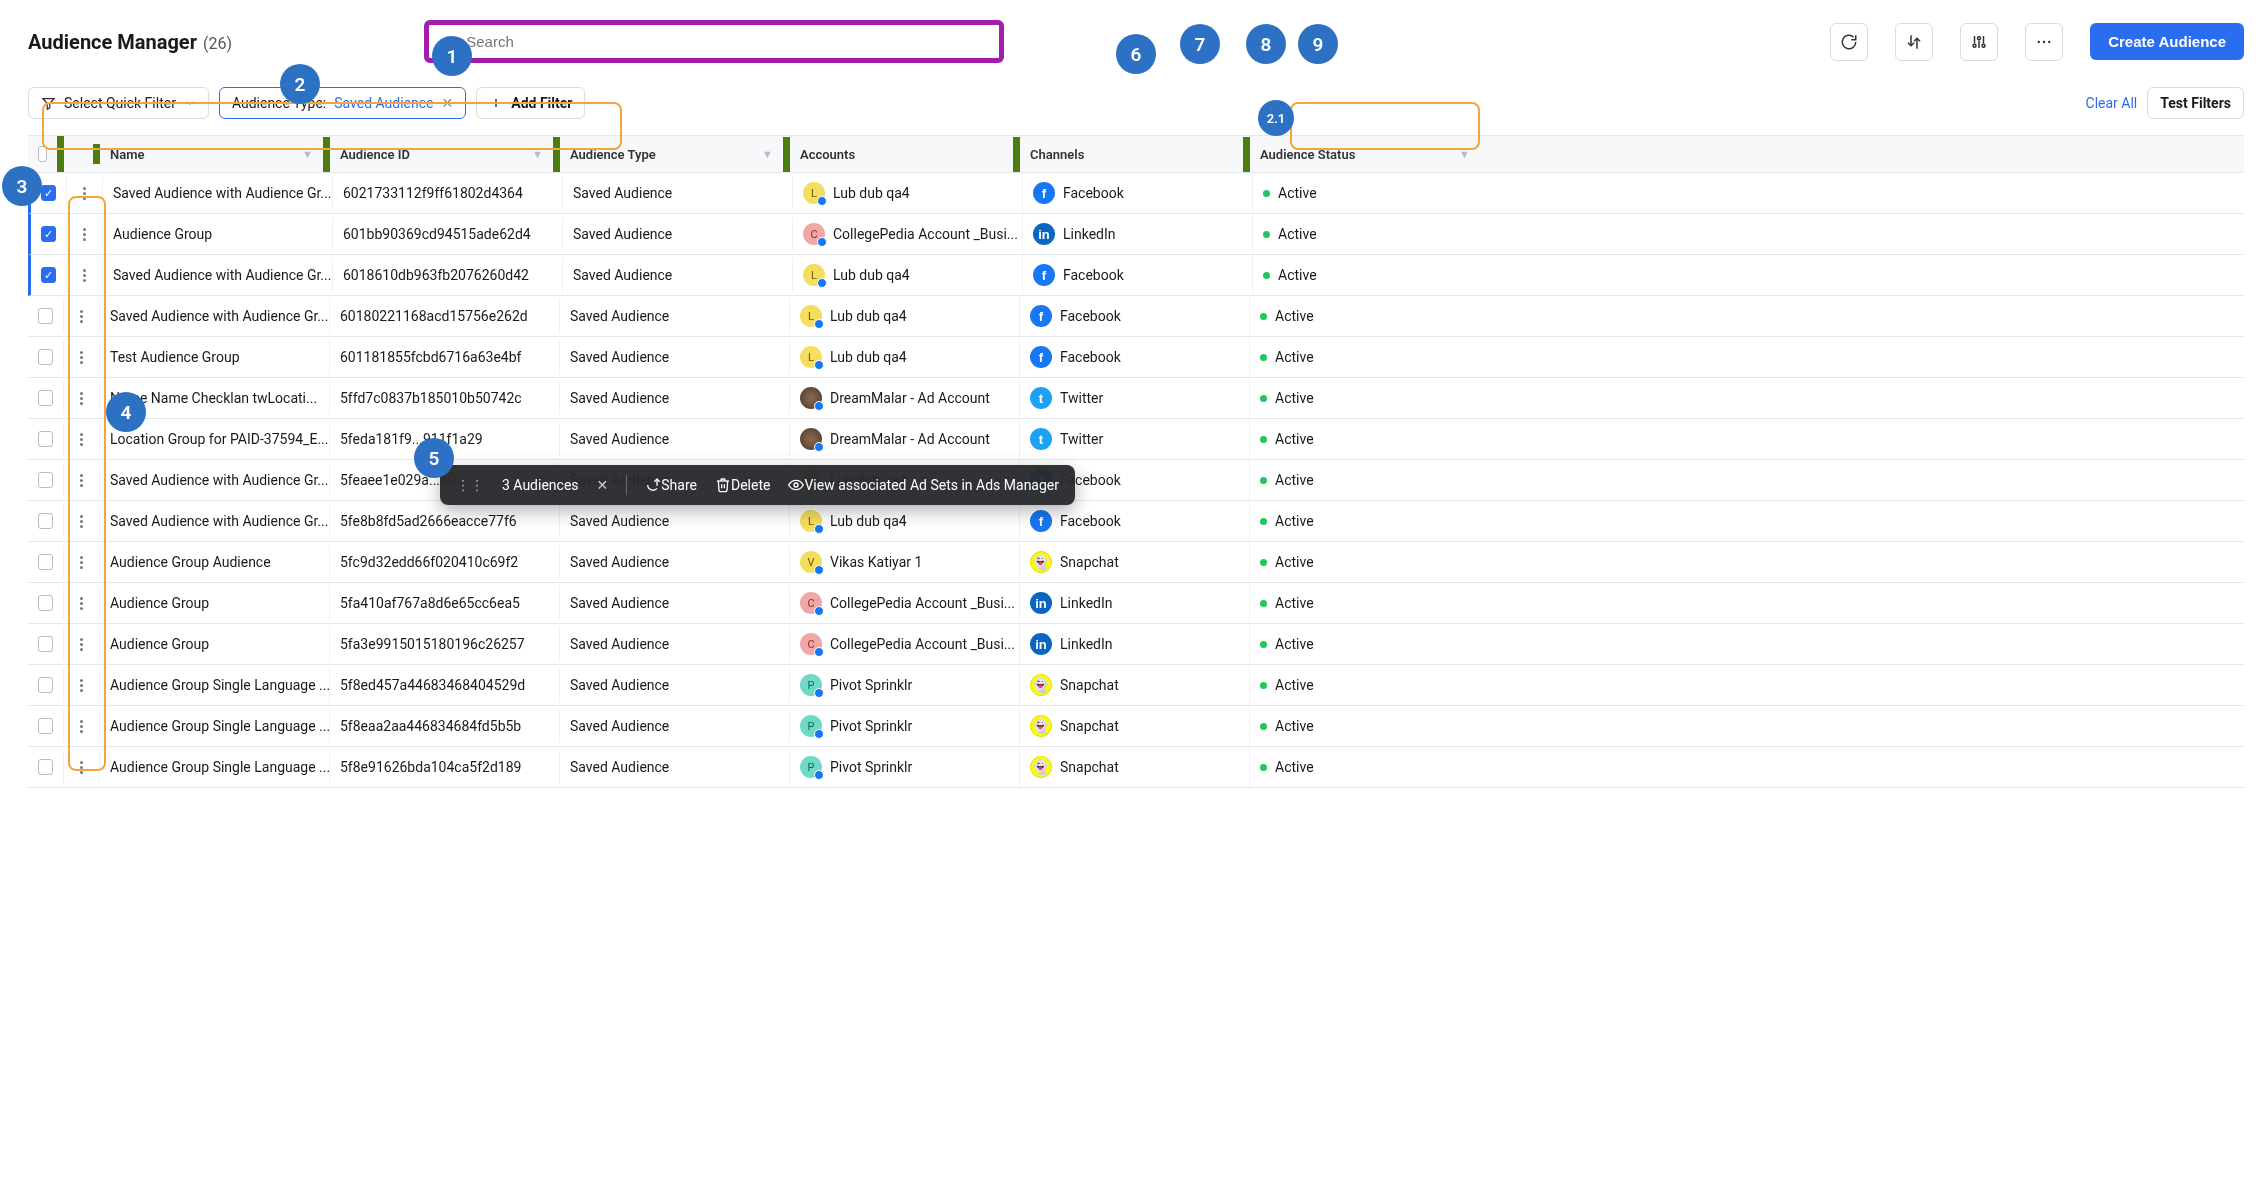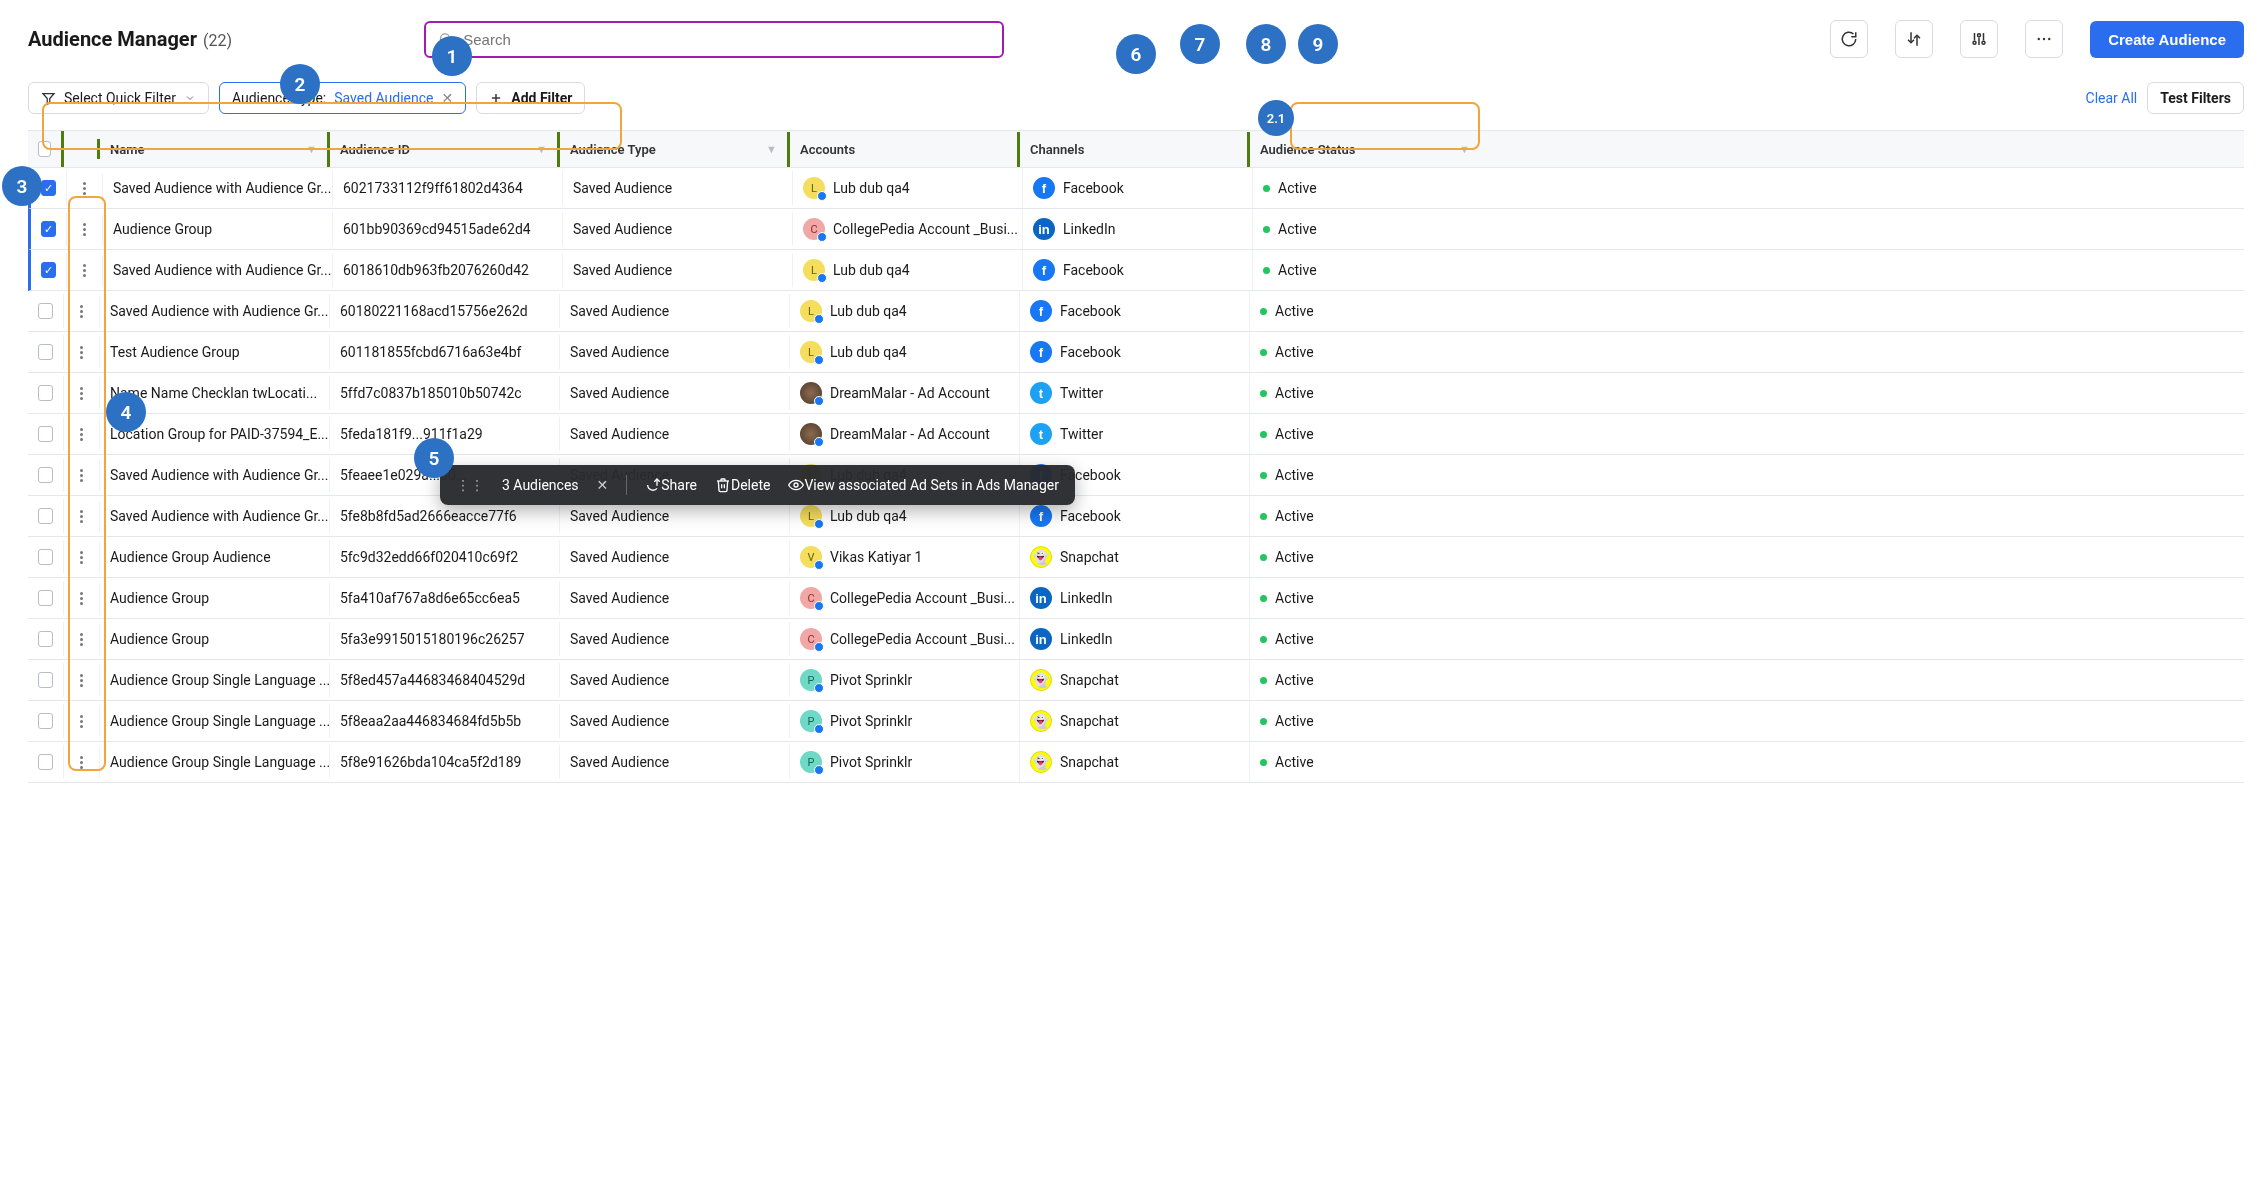--- a/index.html
+++ b/index.html
@@ -2,21 +2,21 @@
 <html><head>
 <meta charset="utf-8">
 <style>
 * { box-sizing: border-box; margin: 0; padding: 0; }
 body { font-family: -apple-system, BlinkMacSystemFont, "Segoe UI", Roboto, Arial, sans-serif; font-size: 14px; color: #1a1a1a; background: #fff; }
 .page { padding: 20px 18px 0 28px; position: relative; }
 .header { display: flex; align-items: center; gap: 16px; }
 .title-wrap { display: flex; align-items: baseline; gap: 6px; min-width: 380px; }
 .title { font-size: 20px; font-weight: 700; }
 .count { font-size: 16px; color: #555; }
-.search-bar { flex: 1; max-width: 580px; display: flex; align-items: center; gap: 10px; border: 2px solid #a21caf; border-radius: 6px; padding: 8px 12px; background: #fff; }
+.search-bar { flex: 1; max-width: 580px; display: flex; align-items: center; gap: 10px; border: 5px solid #a21caf; border-radius: 6px; padding: 8px 12px; background: #fff; }
 .search-bar input { border: none; outline: none; width: 100%; font-size: 15px; color: #555; }
 .header-spacer { flex: 1; }
 .icon-btn { width: 38px; height: 38px; border: 1px solid #d8dbe0; border-radius: 6px; background: #fff; display: flex; align-items: center; justify-content: center; cursor: pointer; }
 .primary-btn { background: #2b6def; color: #fff; border: none; border-radius: 6px; padding: 10px 18px; font-size: 15px; font-weight: 600; cursor: pointer; }
 .icon-group { display: flex; gap: 27px; align-items: center; padding-left: 8px; }
 
 .filter-row { display: flex; align-items: center; gap: 10px; margin-top: 14px; padding: 10px 0; }
 .pill { display: flex; align-items: center; gap: 8px; border: 1px solid #d8dbe0; background: #fff; border-radius: 6px; padding: 7px 12px; cursor: pointer; font-size: 14px; }
 .filter-chip { display: flex; align-items: center; gap: 8px; border: 1px solid #2b6def; background: #fff; border-radius: 6px; padding: 7px 12px; font-size: 14px; }
 .chip-value { color: #2b6def; }
@@ -25,21 +25,21 @@
 .link { color: #2b6def; cursor: pointer; font-size: 14px; margin-left: 37px; }
 
 .orange-box { position: absolute; border: 2.5px solid #f2a53c; border-radius: 8px; pointer-events: none; }
 #ob-filters { left: 42px; top: 102px; width: 580px; height: 48px; }
 #ob-filterright { left: 1290px; top: 102px; width: 190px; height: 48px; }
 #ob-actions { left: 68px; top: 196px; width: 38px; height: 575px; }
 
 .table-wrap { margin-top: 6px; border-top: 1px solid #e4e7ec; }
 .thead, .trow { display: grid; grid-template-columns: 36px 36px 230px 230px 230px 230px 230px 230px; align-items: center; border-bottom: 1px solid #e4e7ec; }
 .thead { background: #f7f8fa; font-weight: 600; font-size: 13px; color: #333; }
-.thead .cell { position: relative; padding: 10px 10px; border-right: 3px solid #4d7c0f; display: flex; align-items: center; justify-content: space-between; }
+.thead .cell { position: relative; padding: 10px 10px; border-right: 7px solid #4d7c0f; display: flex; align-items: center; justify-content: space-between; }
 .thead .cell:last-child { border-right: none; }
 .sort-caret { color: #b8bcc4; font-size: 11px; }
 .trow .cell { padding: 9px 10px; font-size: 14px; white-space: nowrap; overflow: hidden; text-overflow: ellipsis; border-right: 1px solid #f0f1f3; display: flex; align-items: center; gap: 8px; }
 .trow .cell:last-child { border-right: none; }
 .trow { background: #fff; }
 .trow.sel { background: #fff; border-left: 3px solid #2b6def; }
 .cb { width: 16px; height: 16px; border: 1.5px solid #b8bcc4; border-radius: 3px; background: #fff; cursor: pointer; display: flex; align-items: center; justify-content: center; }
 .cb.checked { background: #2b6def; border-color: #2b6def; }
 .cb.checked::after { content: "✓"; color: #fff; font-size: 11px; line-height: 1; }
 .kebab { color: #888; cursor: pointer; display: flex; flex-direction: column; gap: 2px; align-items: center; justify-content: center; width: 100%; }
@@ -75,21 +75,21 @@
 svg { display: block; }
 </style>
 </head>
 <body>
 
 <div class="page">
 
   <div class="header">
     <div class="title-wrap">
       <span class="title">Audience Manager</span>
-      <span class="count">(22)</span>
+      <span class="count">(26)</span>
     </div>
     <div class="search-bar">
       <svg width="16" height="16" viewBox="0 0 24 24" fill="none" stroke="#9aa0a8" stroke-width="2">
           <circle cx="11" cy="11" r="7"></circle>
           <line x1="21" y1="21" x2="16.5" y2="16.5"></line>
         </svg>
       <input type="text" placeholder="Search" style="">
     </div>
     <div class="header-spacer"></div>
     <div class="icon-group">

